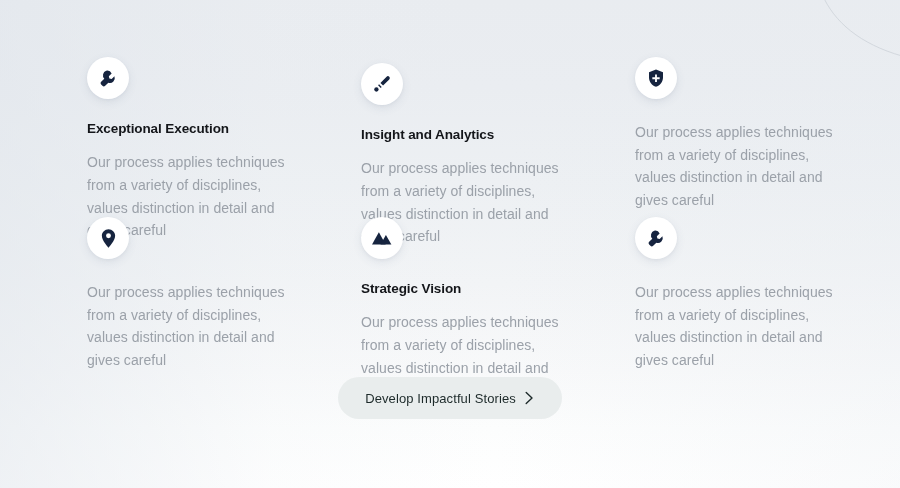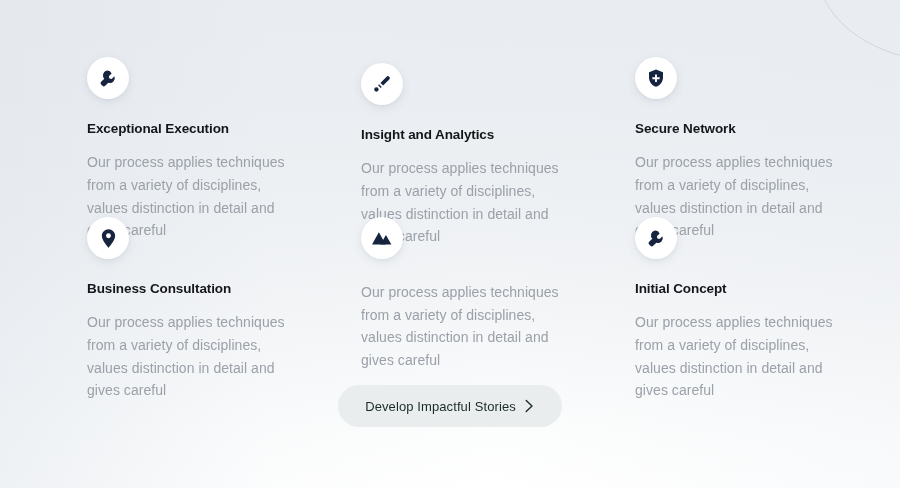--- a/index.html
+++ b/index.html
@@ -122,21 +122,20 @@
     height: 42px;
     padding: 0 27px;
     border: none;
     border-radius: 21px;
     background: #e9eded;
     color: #1d2a2a;
     font-family: "Liberation Sans", sans-serif;
     font-size: 13px;
     letter-spacing: 0.1px;
     cursor: pointer;
-    margin-top: 8px;
   }
 
   .cta-label { white-space: nowrap; }
 
   .chev {
     display: block;
   }
 </style>
 </head>
 <body>
@@ -170,51 +169,49 @@
       <h3 class="card-title">Insight and Analytics</h3>
       <p class="card-desc">Our process applies techniques from a variety of disciplines, values distinction in detail and gives careful</p>
     </div>
 
     <div class="card c2">
       <div class="icon-circle">
         <svg width="20" height="20" viewBox="0 0 24 24" fill="#16243f" xmlns="http://www.w3.org/2000/svg">
           <path d="M12 1.8 3.6 5.2v6.2c0 5.1 3.5 9.9 8.4 11.1 4.9-1.2 8.4-6 8.4-11.1V5.2L12 1.8zm1.1 14.9h-2.2v-3.3H7.6v-2.2h3.3V7.9h2.2v3.3h3.3v2.2h-3.3v3.3z"></path>
         </svg>
       </div>
-      <h3 class="card-title">Secure Network</h3>
       <p class="card-desc">Our process applies techniques from a variety of disciplines, values distinction in detail and gives careful</p>
     </div>
 
     <div class="card c3">
       <div class="icon-circle">
         <svg width="19" height="21" viewBox="0 0 24 26" fill="#16243f" xmlns="http://www.w3.org/2000/svg">
           <path d="M12 1.2C7.4 1.2 3.6 5 3.6 9.6c0 6.1 8.4 15.2 8.4 15.2s8.4-9.1 8.4-15.2c0-4.6-3.8-8.4-8.4-8.4zm0 11.5a3.1 3.1 0 1 1 0-6.2 3.1 3.1 0 0 1 0 6.2z"></path>
         </svg>
       </div>
-      <h3 class="card-title">Business Consultation</h3>
       <p class="card-desc">Our process applies techniques from a variety of disciplines, values distinction in detail and gives careful</p>
     </div>
 
     <div class="card c4">
       <div class="icon-circle">
         <svg width="22" height="16" viewBox="0 0 26 18" fill="#16243f" xmlns="http://www.w3.org/2000/svg">
           <path d="M9.3 2.1 1.2 16.8h16.2L9.3 2.1z"></path>
           <path d="M17.6 5.6 11.2 16.8h12.9L17.6 5.6z"></path>
         </svg>
       </div>
+      <h3 class="card-title">Strategic Vision</h3>
       <p class="card-desc">Our process applies techniques from a variety of disciplines, values distinction in detail and gives careful</p>
     </div>
 
     <div class="card c5">
       <div class="icon-circle">
         <svg width="21" height="21" viewBox="0 0 24 24" fill="#16243f" xmlns="http://www.w3.org/2000/svg">
           <path d="M9.3 3.1a5.6 5.6 0 0 0-2.1 9.1l-3.6 3.6a2.2 2.2 0 0 0 0 3.1l1.5 1.5a2.2 2.2 0 0 0 3.1 0l3.6-3.6a5.6 5.6 0 0 0 7-7.3l-3.2 3.2-2.6-.6-.6-2.6 3.2-3.2a5.6 5.6 0 0 0-6.3-3.2z"></path>
         </svg>
       </div>
-      <h3 class="card-title">Initial Concept</h3>
       <p class="card-desc">Our process applies techniques from a variety of disciplines, values distinction in detail and gives careful</p>
     </div>
 
   </div>
 
   <div class="cta-wrap">
     <button class="cta-button">
       <span class="cta-label">Develop Impactful Stories</span>
       <svg class="chev" width="11" height="14" viewBox="0 0 11 14" fill="none" xmlns="http://www.w3.org/2000/svg">
         <path d="M2.2 1.6 L8 7 L2.2 12.4" stroke="#1d2a2a" stroke-width="1.4" stroke-linecap="round" stroke-linejoin="round"></path>

